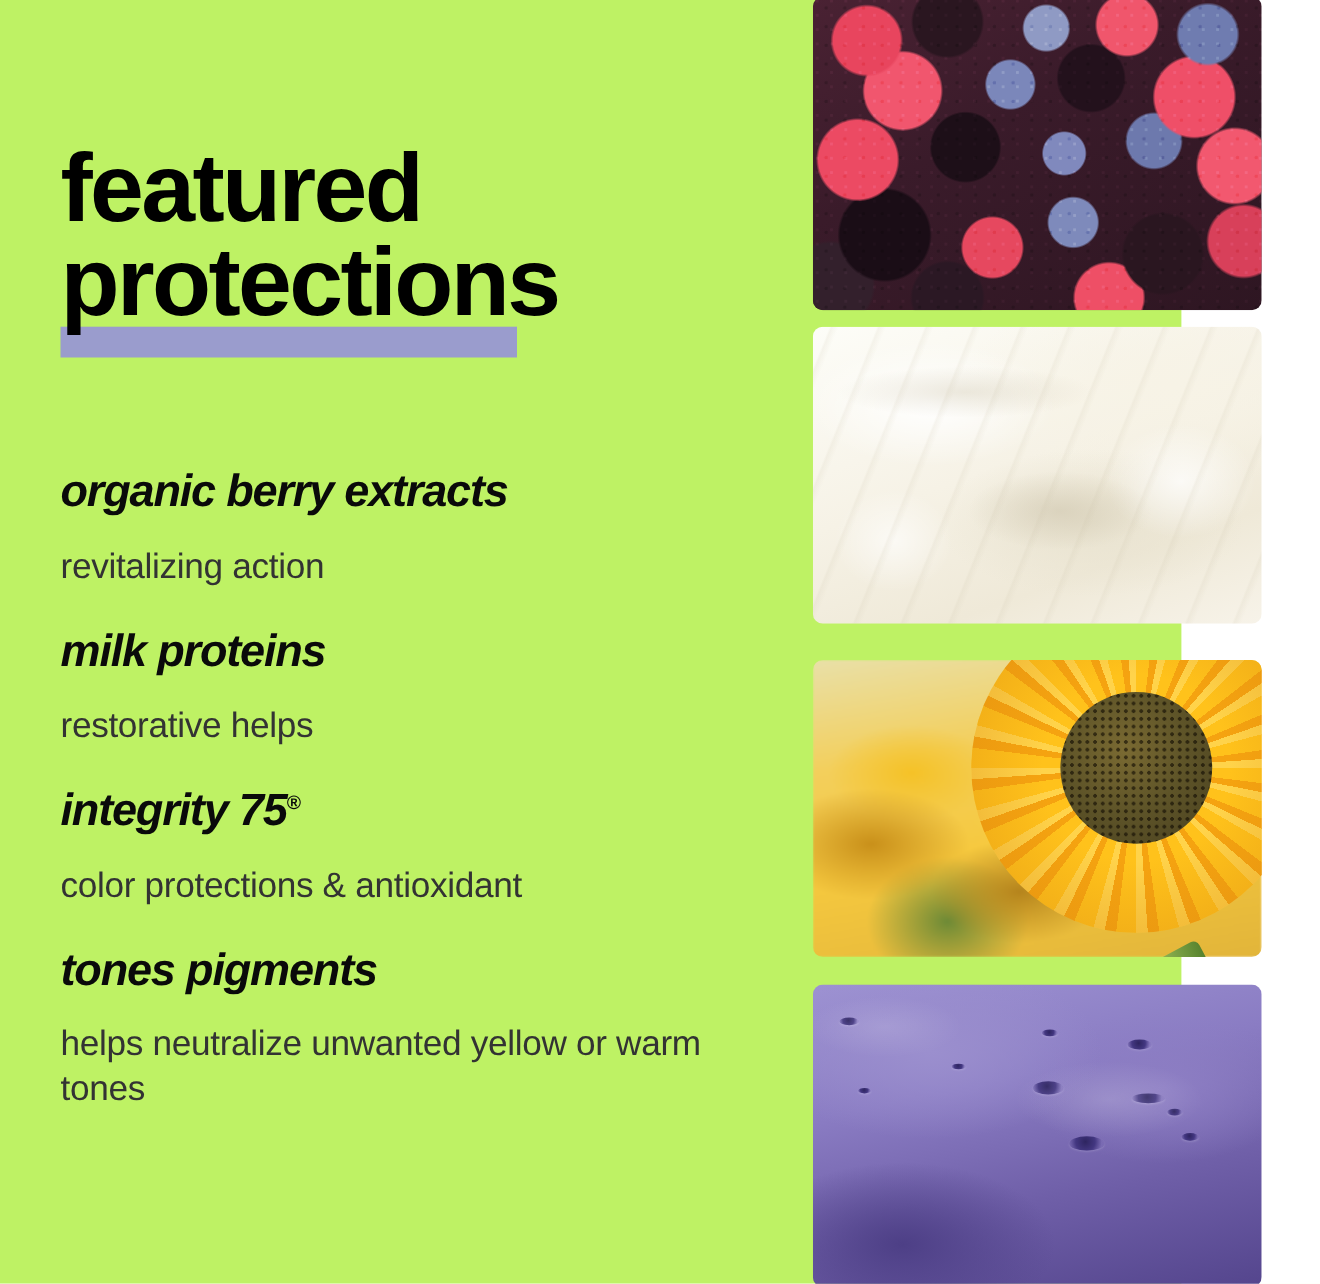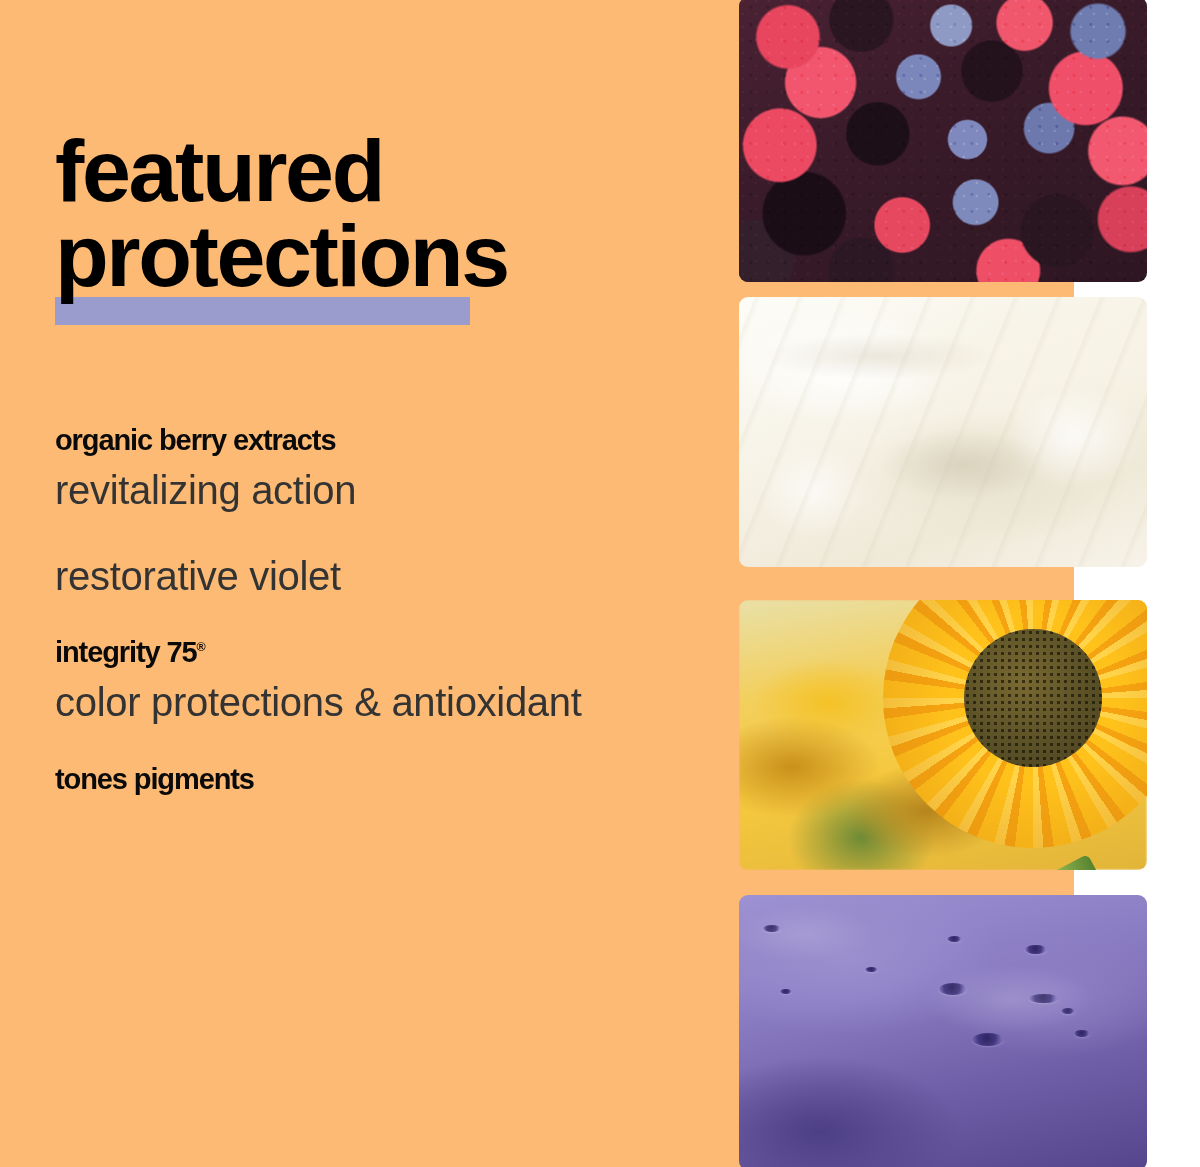--- a/index.html
+++ b/index.html
@@ -9,21 +9,21 @@
     height: 1167px;
     background: #ffffff;
     font-family: "Liberation Sans", sans-serif;
     overflow: hidden;
   }
 
   .page {
     position: relative;
     width: 1074px;
     height: 1167px;
-    background: #fdba74;
+    background: #bef264;
   }
 
   
   .left-col {
     position: absolute;
     left: 0;
     top: 0;
     width: 700px;
     height: 1167px;
   }
@@ -62,42 +62,43 @@
     position: absolute;
     left: 55px;
     top: 424px;
     width: 620px;
   }
 
   .ingredient { margin-bottom: 34px; }
   .ingredient:last-child { margin-bottom: 0; }
 
   .ing-name {
-    font-size: 29px;
+    font-size: 41px;
     font-weight: 700;
     letter-spacing: -1.1px;
     color: #0a0a0a;
     line-height: 1.12;
     white-space: nowrap;
+    font-style: italic;
   }
 
   .ing-name .reg {
     font-size: 0.43em;
     vertical-align: super;
     font-weight: 700;
     letter-spacing: 0;
   }
 
   .ing-desc {
-    font-size: 40px;
+    font-size: 32px;
     font-weight: 300;
     letter-spacing: -0.3px;
     color: #333333;
     line-height: 1.28;
-    margin-top: 9px;
+    margin-top: 24px;
   }
 
   
   .image-stack {
     position: absolute;
     left: 739px;
     top: 0;
     width: 408px;
     height: 1167px;
   }
@@ -291,30 +292,32 @@
     </div>
 
     <div class="ingredients">
 
       <div class="ingredient">
         <div class="ing-name"><span>organic berry extracts</span></div>
         <div class="ing-desc">revitalizing action</div>
       </div>
 
       <div class="ingredient">
-        <div class="ing-desc">restorative violet</div>
+        <div class="ing-name"><span>milk proteins</span></div>
+        <div class="ing-desc">restorative helps</div>
       </div>
 
       <div class="ingredient">
         <div class="ing-name"><span>integrity 75</span><span class="reg">®</span></div>
         <div class="ing-desc">color protections &amp; antioxidant</div>
       </div>
 
       <div class="ingredient">
         <div class="ing-name"><span>tones pigments</span></div>
+        <div class="ing-desc">helps neutralize unwanted yellow or warm tones</div>
       </div>
 
     </div>
   </div>
 
   <div class="image-stack">
 
     <div class="photo photo-berries">
       <div class="photo-inner">
         <div class="berries-bg"></div>

